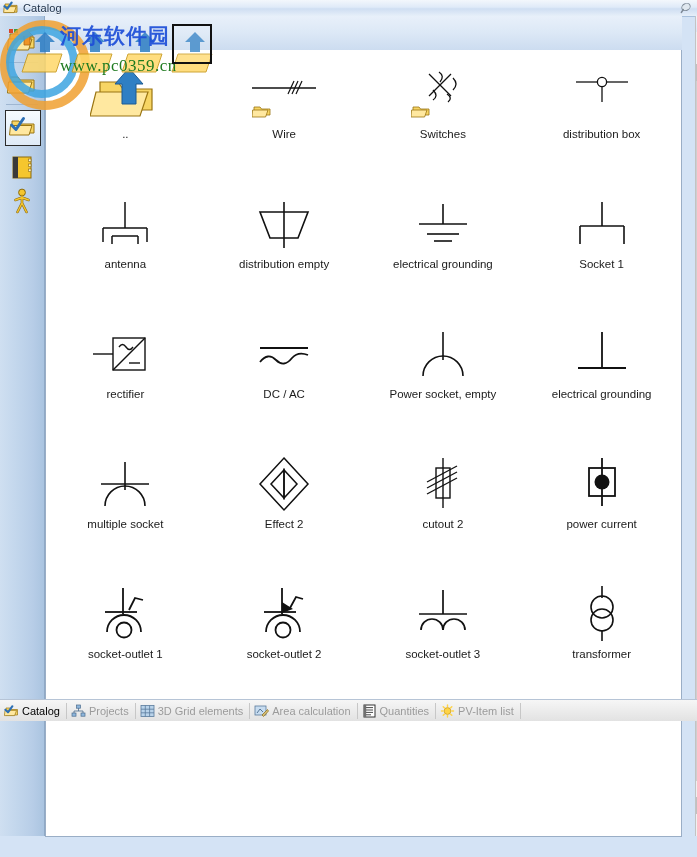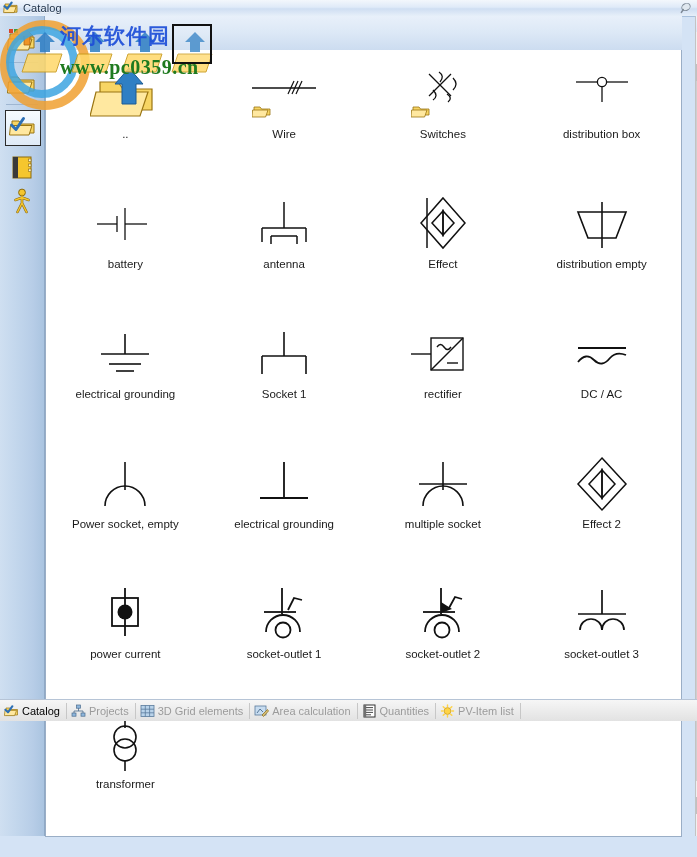--- a/index.html
+++ b/index.html
@@ -125,21 +125,21 @@
   .tdiv{width:1px;height:16px;background:#c7c7c7;}
 
   
   .wm{position:absolute;left:0;top:16px;width:420px;height:80px;pointer-events:none;}
   .wm-cn{
     position:absolute;left:60px;top:6px;font-size:21px;font-weight:bold;
     color:#1d4ed8;font-family:"DejaVu Sans", sans-serif;letter-spacing:1px;
     opacity:.92;
   }
   .wm-url{
-    position:absolute;left:60px;top:40px;font-size:20px;font-weight:bold;
+    position:absolute;left:60px;top:40px;font-size:17px;font-weight:normal;
     color:#1f7a1f;font-family:"Liberation Serif", serif;letter-spacing:.5px;
   }
   .wm-ring{
     position:absolute;left:0;top:4px;width:72px;height:72px;border-radius:50%;
     border:9px solid #f0a030;opacity:.85;
   }
   .wm-ring2{
     position:absolute;left:6px;top:10px;width:56px;height:56px;border-radius:50%;
     border:8px solid #3da4e0;opacity:.85;
   }
@@ -282,64 +282,38 @@
               <line x1="14" y1="16" x2="35" y2="16"></line>
               <line x1="45" y1="16" x2="66" y2="16"></line>
               <circle cx="40" cy="16" r="4.6"></circle>
               <line x1="40" y1="21" x2="40" y2="36"></line>
             </g>
           </svg>
         </span>
         <span class="cap">distribution box</span>
       </div>
 
-      <div class="cell">
-        <span class="sym">
-          <svg width="80" height="56" viewBox="0 0 80 56">
-            <g stroke="#111" stroke-width="1.3" fill="none">
-              <line x1="12" y1="28" x2="32" y2="28"></line>
-              <line x1="32" y1="20" x2="32" y2="36"></line>
-              <line x1="40" y1="12" x2="40" y2="44"></line>
-              <line x1="40" y1="28" x2="62" y2="28"></line>
-            </g>
-          </svg>
-        </span>
-        <span class="cap">battery</span>
-      </div>
 
       <div class="cell">
         <span class="sym">
           <svg width="80" height="56" viewBox="0 0 80 56">
             <g stroke="#111" stroke-width="1.5" fill="none">
               <line x1="40" y1="6" x2="40" y2="32"></line>
               <line x1="18" y1="32" x2="62" y2="32"></line>
               <line x1="18" y1="32" x2="18" y2="46"></line>
               <line x1="62" y1="32" x2="62" y2="46"></line>
               <line x1="27" y1="40" x2="53" y2="40"></line>
               <line x1="27" y1="40" x2="27" y2="48"></line>
               <line x1="53" y1="40" x2="53" y2="48"></line>
             </g>
           </svg>
         </span>
         <span class="cap">antenna</span>
       </div>
 
-      <div class="cell">
-        <span class="sym">
-          <svg width="80" height="60" viewBox="0 0 80 60">
-            <g stroke="#111" stroke-width="1.5" fill="none">
-              <line x1="24" y1="4" x2="24" y2="54"></line>
-              <path d="M40 4 L62 29 L40 54 L18 29 Z"></path>
-              <path d="M29 29 L40 17 L40 41 Z"></path>
-              <path d="M51 29 L40 17 L40 41 Z"></path>
-            </g>
-          </svg>
-        </span>
-        <span class="cap">Effect</span>
-      </div>
 
       <div class="cell">
         <span class="sym">
           <svg width="80" height="56" viewBox="0 0 80 56">
             <g stroke="#111" stroke-width="1.6" fill="none">
               <path d="M16 16 L64 16 L54 42 L26 42 Z"></path>
               <line x1="40" y1="6" x2="40" y2="52"></line>
             </g>
           </svg>
         </span>
@@ -445,20 +419,34 @@
               <path d="M40 4 L64 30 L40 56 L16 30 Z"></path>
               <path d="M27 30 L40 16 L40 44 Z"></path>
               <path d="M53 30 L40 16 L40 44 Z"></path>
             </g>
           </svg>
         </span>
         <span class="cap">Effect 2</span>
       </div>
 
 
+      <div class="cell">
+        <span class="sym">
+          <svg width="80" height="60" viewBox="0 0 80 60">
+            <g stroke="#111" stroke-width="1.4" fill="none">
+              <rect x="33" y="14" width="14" height="30"></rect>
+              <line x1="40" y1="4" x2="40" y2="54"></line>
+              <line x1="24" y1="28" x2="54" y2="12"></line>
+              <line x1="24" y1="34" x2="54" y2="18"></line>
+              <line x1="24" y1="40" x2="54" y2="24"></line>
+            </g>
+          </svg>
+        </span>
+        <span class="cap">cutout 2</span>
+      </div>
 
 
       <div class="cell">
         <span class="sym">
           <svg width="80" height="60" viewBox="0 0 80 60">
             <g stroke="#111" stroke-width="1.8" fill="none">
               <rect x="27" y="14" width="26" height="28"></rect>
               <line x1="40" y1="4" x2="40" y2="52"></line>
             </g>
             <circle cx="40" cy="28" r="7.5" fill="#111"></circle>

